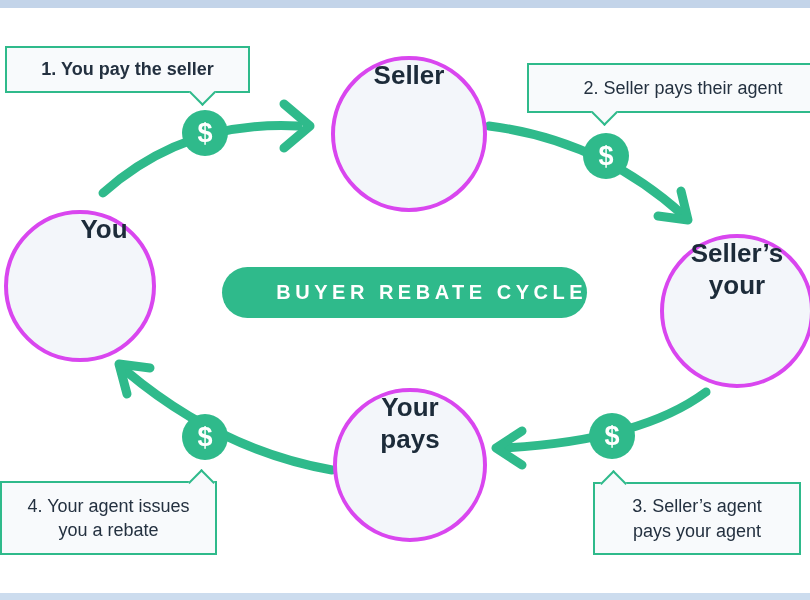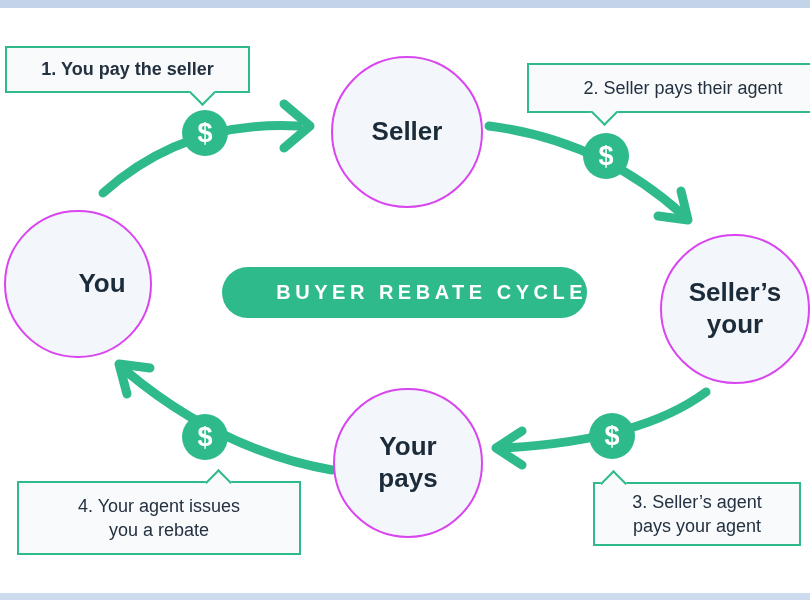--- a/index.html
+++ b/index.html
@@ -7,22 +7,22 @@
     position:relative;width:810px;height:600px;overflow:hidden;
     background:#ffffff;font-family:"Liberation Sans",sans-serif;
   }
   .edge-bar{position:absolute;left:0;width:810px;}
   .edge-bar.top{top:0;height:8px;background:#c3d4e9;}
   .edge-bar.bottom{bottom:0;height:7px;background:#ccdcee;}
 
   
   .node{
     position:absolute;border-radius:50%;
-    background:#f3f6fa;border:2px solid #d946ef;
-    display:flex;flex-direction:column;align-items:center;justify-content:center;
+    background:#f3f6fa;border:4px solid #d946ef;
+    display:flex;flex-direction:column;align-items:center;
     color:#1c2b39;font-weight:700;font-size:26px;line-height:1.22;text-align:center;
   }
   #node-you{left:4px;top:210px;width:144px;height:144px;}
   #node-seller{left:331px;top:56px;width:148px;height:148px;}
   #node-sellers-agent{left:660px;top:234px;width:146px;height:146px;}
   #node-your-agent{left:333px;top:388px;width:146px;height:146px;}
 
   
   .pill{
     position:absolute;left:222px;top:267px;width:365px;height:51px;
@@ -58,23 +58,23 @@
   .callout .tail{
     position:absolute;width:17px;height:17px;background:#f8fafc;
     transform:rotate(45deg);
   }
   .tail.down{bottom:-10.5px;border-right:2px solid #2fba8b;border-bottom:2px solid #2fba8b;}
   .tail.up{top:-10.5px;border-left:2px solid #2fba8b;border-top:2px solid #2fba8b;}
   #callout-1{left:5px;top:46px;width:245px;height:47px;font-weight:bold;}
   #callout-1 .tail{left:186px;}
   #callout-2{left:527px;top:63px;width:312px;height:50px;}
   #callout-2 .tail{left:66px;}
-  #callout-3{left:593px;top:482px;width:208px;height:64px;}
+  #callout-3{left:593px;top:482px;width:208px;height:73px;}
   #callout-3 .tail{left:9px;}
-  #callout-4{left:17px;top:481px;width:284px;height:74px;}
+  #callout-4{left:0;top:481px;width:217px;height:74px;}
   #callout-4 .tail{left:190px;}
 </style>
 </head>
 <body>
 
 <div id="stage">
 
   <div class="edge-bar top"></div>
   <div class="edge-bar bottom"></div>
 

